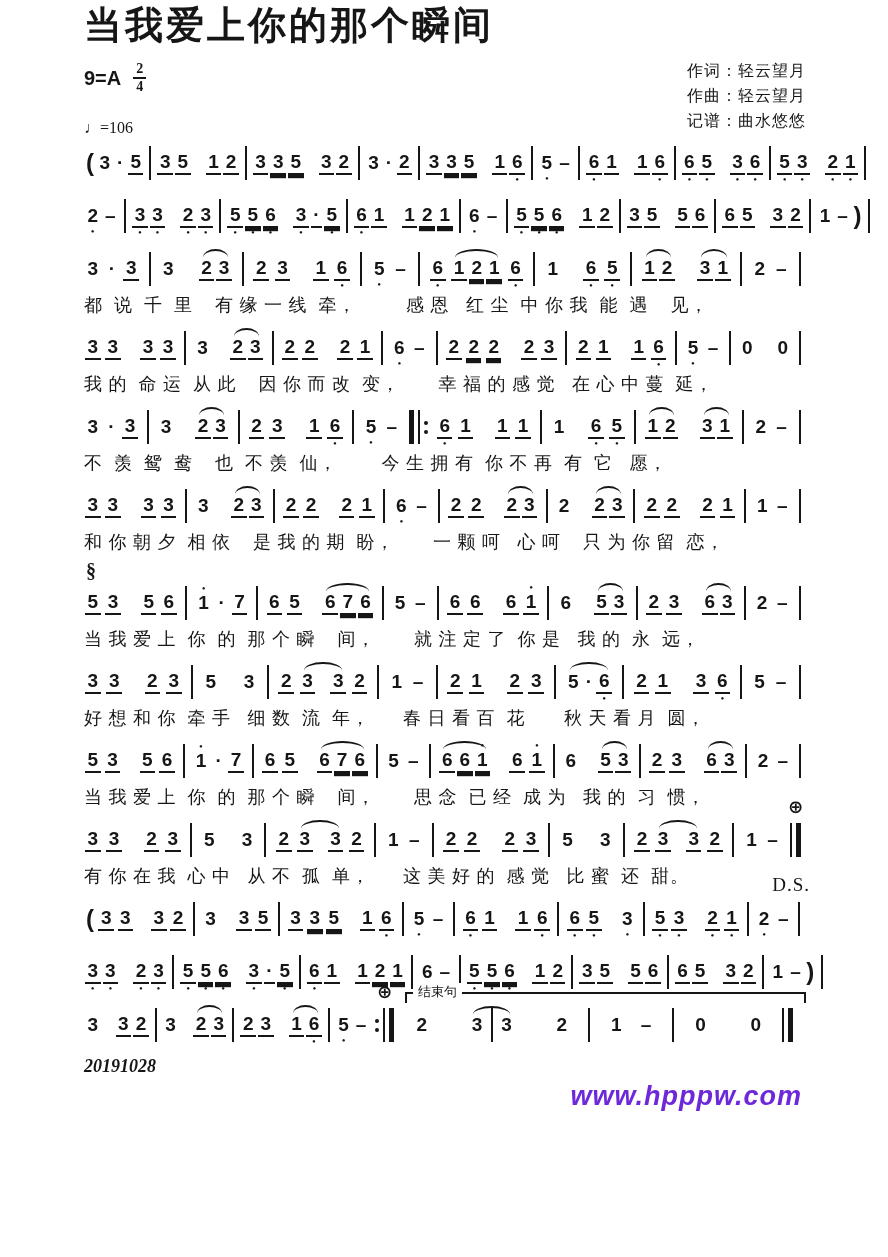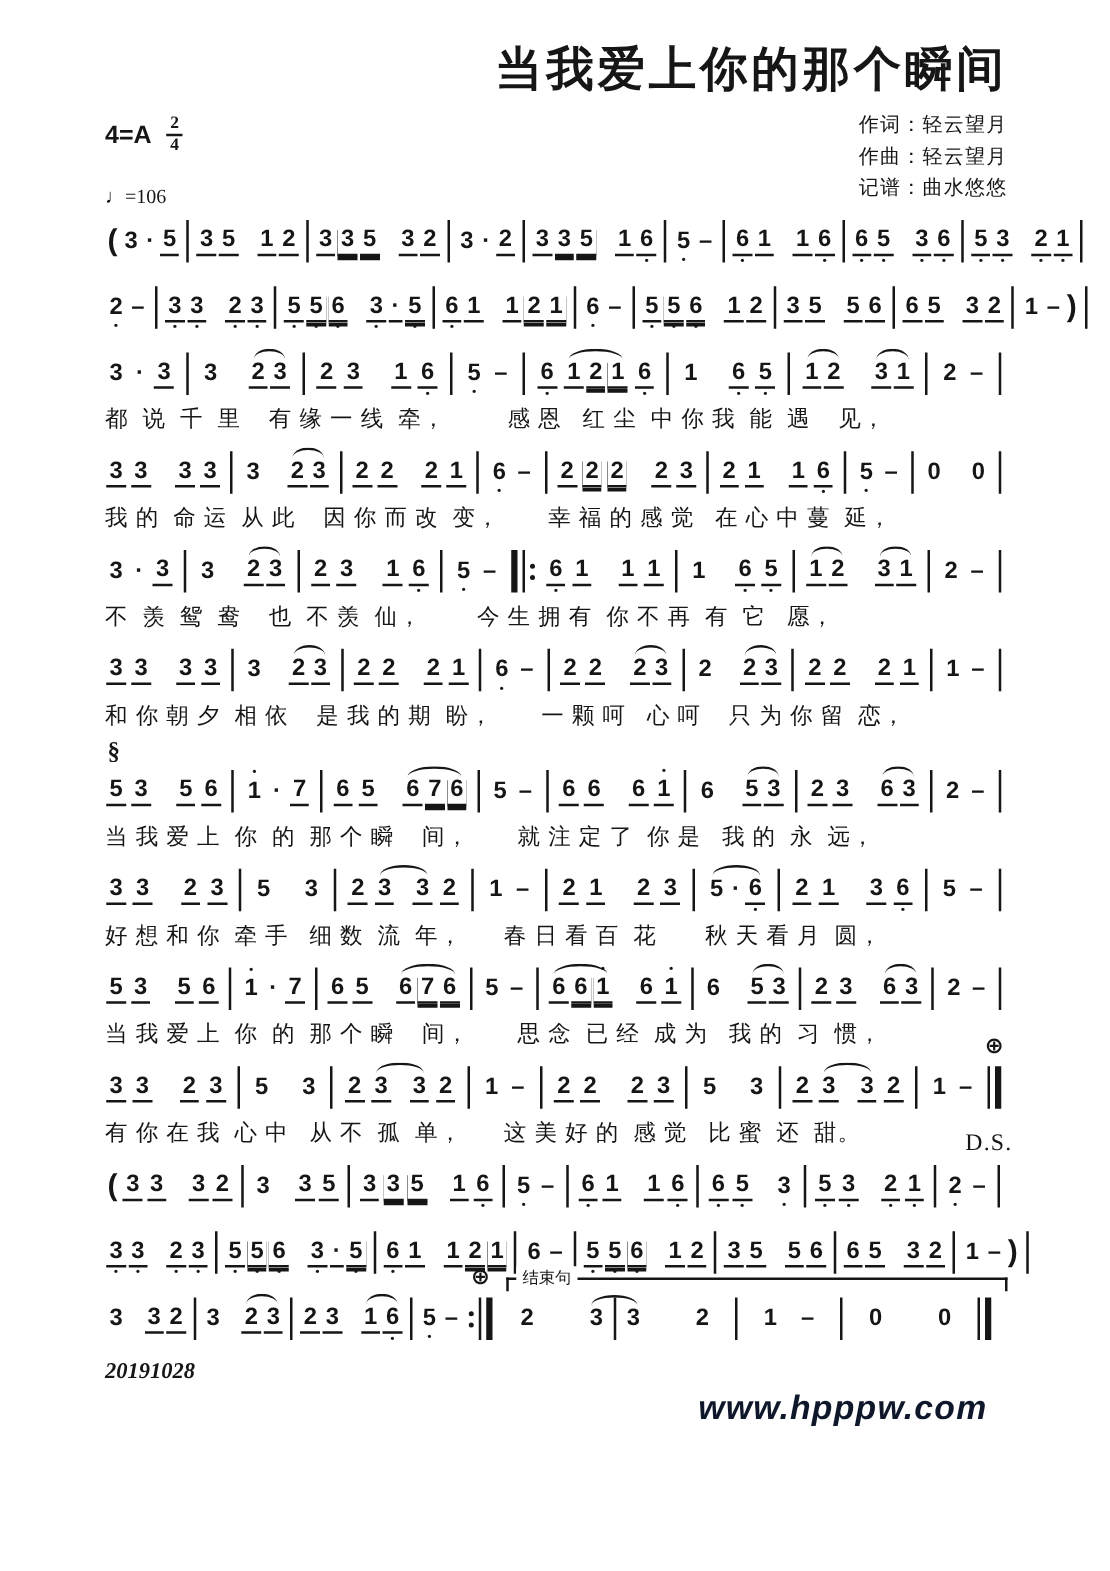--- a/index.html
+++ b/index.html
@@ -2,21 +2,21 @@
 <html><head>
 <meta charset="utf-8">
 <style>
   html,body{margin:0;padding:0;}
   body{
     width:888px;height:1257px;overflow:hidden;background:#ffffff;color:#161616;
     font-family:"Liberation Serif",serif;position:relative;
   }
   .page{padding:0 82px 0 84px;}
   .title{
-    text-align:right;margin-top:30px;font-size:38px;font-weight:700;
+    text-align:left;font-size:38px;font-weight:700;
     letter-spacing:3px;font-family:"Liberation Serif",serif;
   }
   .subtitle{text-align:center;margin-top:14px;font-size:18px;letter-spacing:2px;}
   .meta{display:flex;justify-content:space-between;align-items:flex-start;margin-top:8px;height:78px;}
   .meta-left{padding-top:4px;}
   .keyrow{font-size:20px;font-weight:700;font-family:"Liberation Sans",sans-serif;display:flex;align-items:center;}
   .frac{display:inline-flex;flex-direction:column;align-items:center;font-size:14px;line-height:12px;margin-left:12px;font-family:"Liberation Serif",serif;}
   .fline{width:13px;height:2px;background:#161616;margin:2px 0;}
   .tempo{font-size:16px;font-family:Liberation Serif, serif;margin-top:26px;}
   .meta-right{font-size:16px;line-height:1.55;letter-spacing:1px;}
@@ -42,32 +42,32 @@
   .slur{display:inline-flex;align-items:center;position:relative;}
   .slur::before{content:"";position:absolute;left:5px;right:5px;top:1px;height:8px;
     border-top:2px solid #161616;border-radius:100% 100% 0 0/170% 170% 0 0;}
   .lyrics{white-space:pre;font-size:18px;letter-spacing:1px;margin-top:2px;height:24px;}
   .ds{position:absolute;right:-4px;bottom:-8px;font-weight:400;font-size:19px;letter-spacing:1px;}
   .segno{font-weight:700;font-size:20px;height:18px;line-height:16px;margin-left:2px;}
   .endwrap{display:inline-flex;align-items:center;position:relative;padding:0 8px;margin-left:6px;flex:1 1 auto;justify-content:space-between;text-align:right;}
   .endwrap .brk{position:absolute;left:0;right:0;top:-13px;height:9px;border:2px solid #161616;border-bottom:none;}
   .endlabel{position:absolute;top:-22px;left:8px;background:#fff;padding:0 5px;font-size:13px;z-index:2;}
   .footer-date{margin:8px 86px 0 0;font-style:italic;font-weight:700;font-size:18px;}
-  .watermark{text-align:right;margin:4px 16px 0 0;font-style:italic;font-weight:700;font-size:27px;
-    color:#0f172a;font-family:"Liberation Sans",sans-serif;letter-spacing:1px;}
+  .watermark{text-align:right;margin:4px 4px 0 0;font-style:italic;font-weight:700;font-size:27px;
+    color:#6d28d9;font-family:"Liberation Sans",sans-serif;letter-spacing:1px;}
 </style>
 </head>
 <body>
 
 <div class="page">
   <div class="title">当我爱上你的那个瞬间</div>
   <div class="meta">
     <div class="meta-left">
       <div class="keyrow">
-        <span>4=A</span>
+        <span>9=A</span>
         <span class="frac">
           <span>2</span>
           <span class="fline"></span>
           <span>4</span>
         </span>
       </div>
       <div class="tempo">♩=106</div>
     </div>
     <div class="meta-right">
       <div>作词：轻云望月</div>

